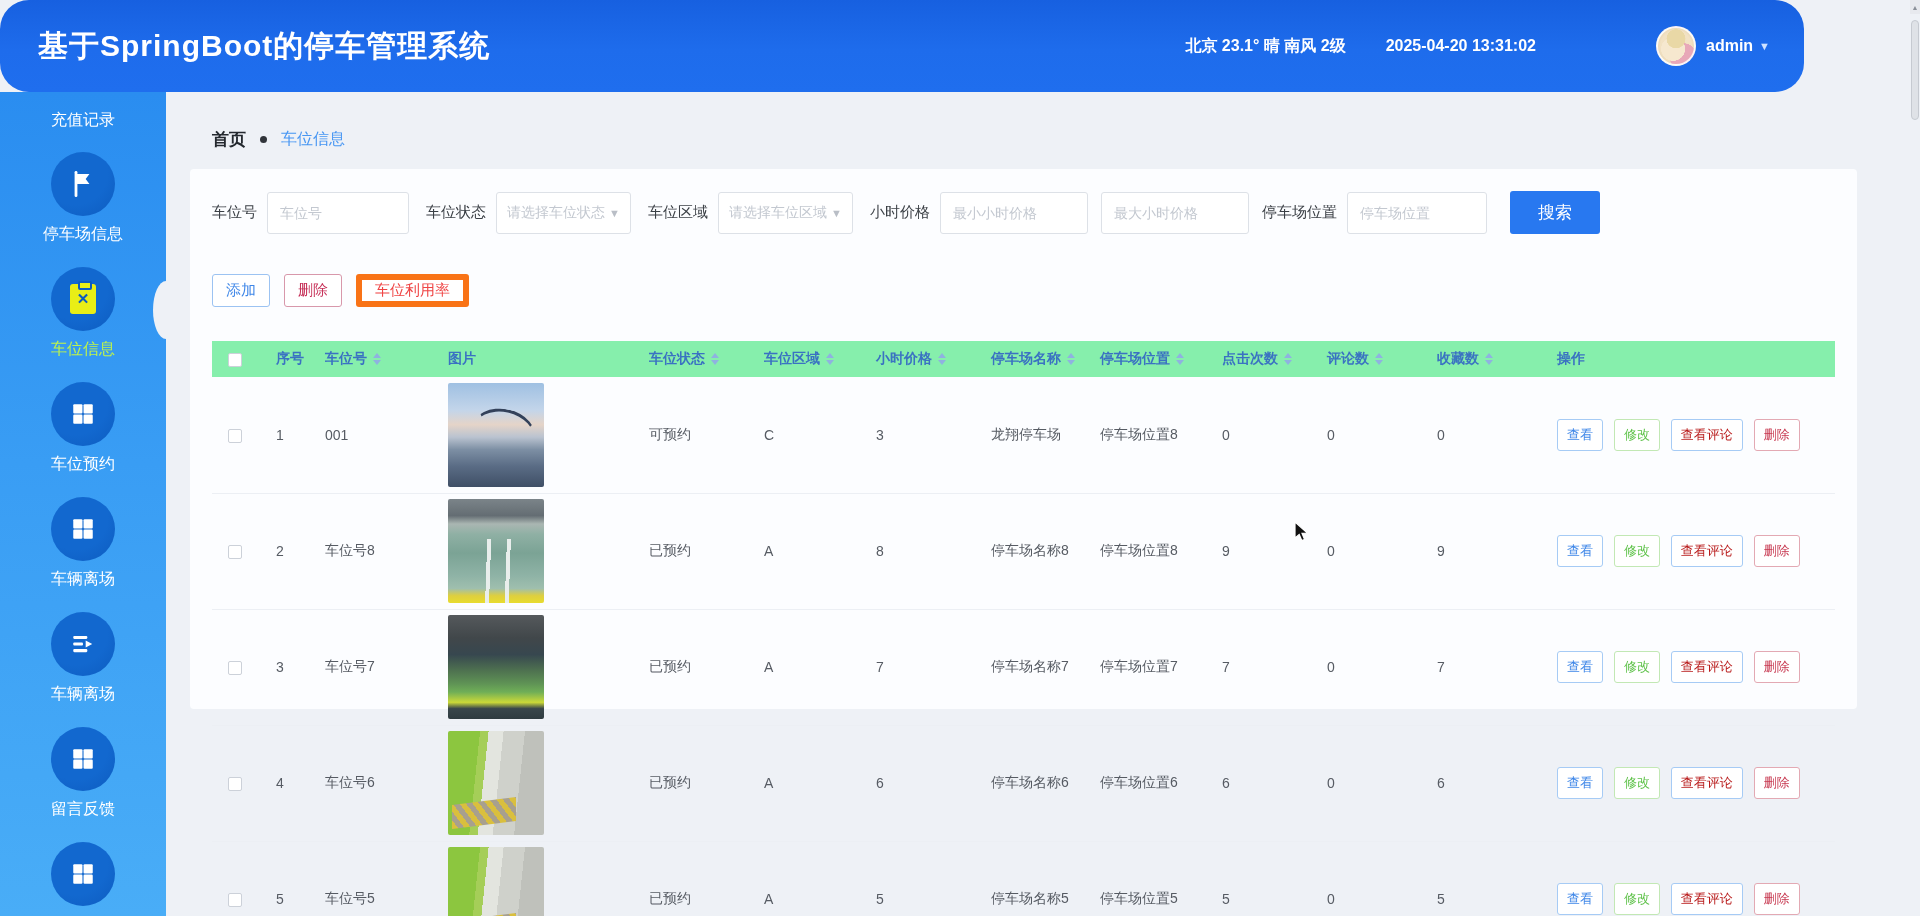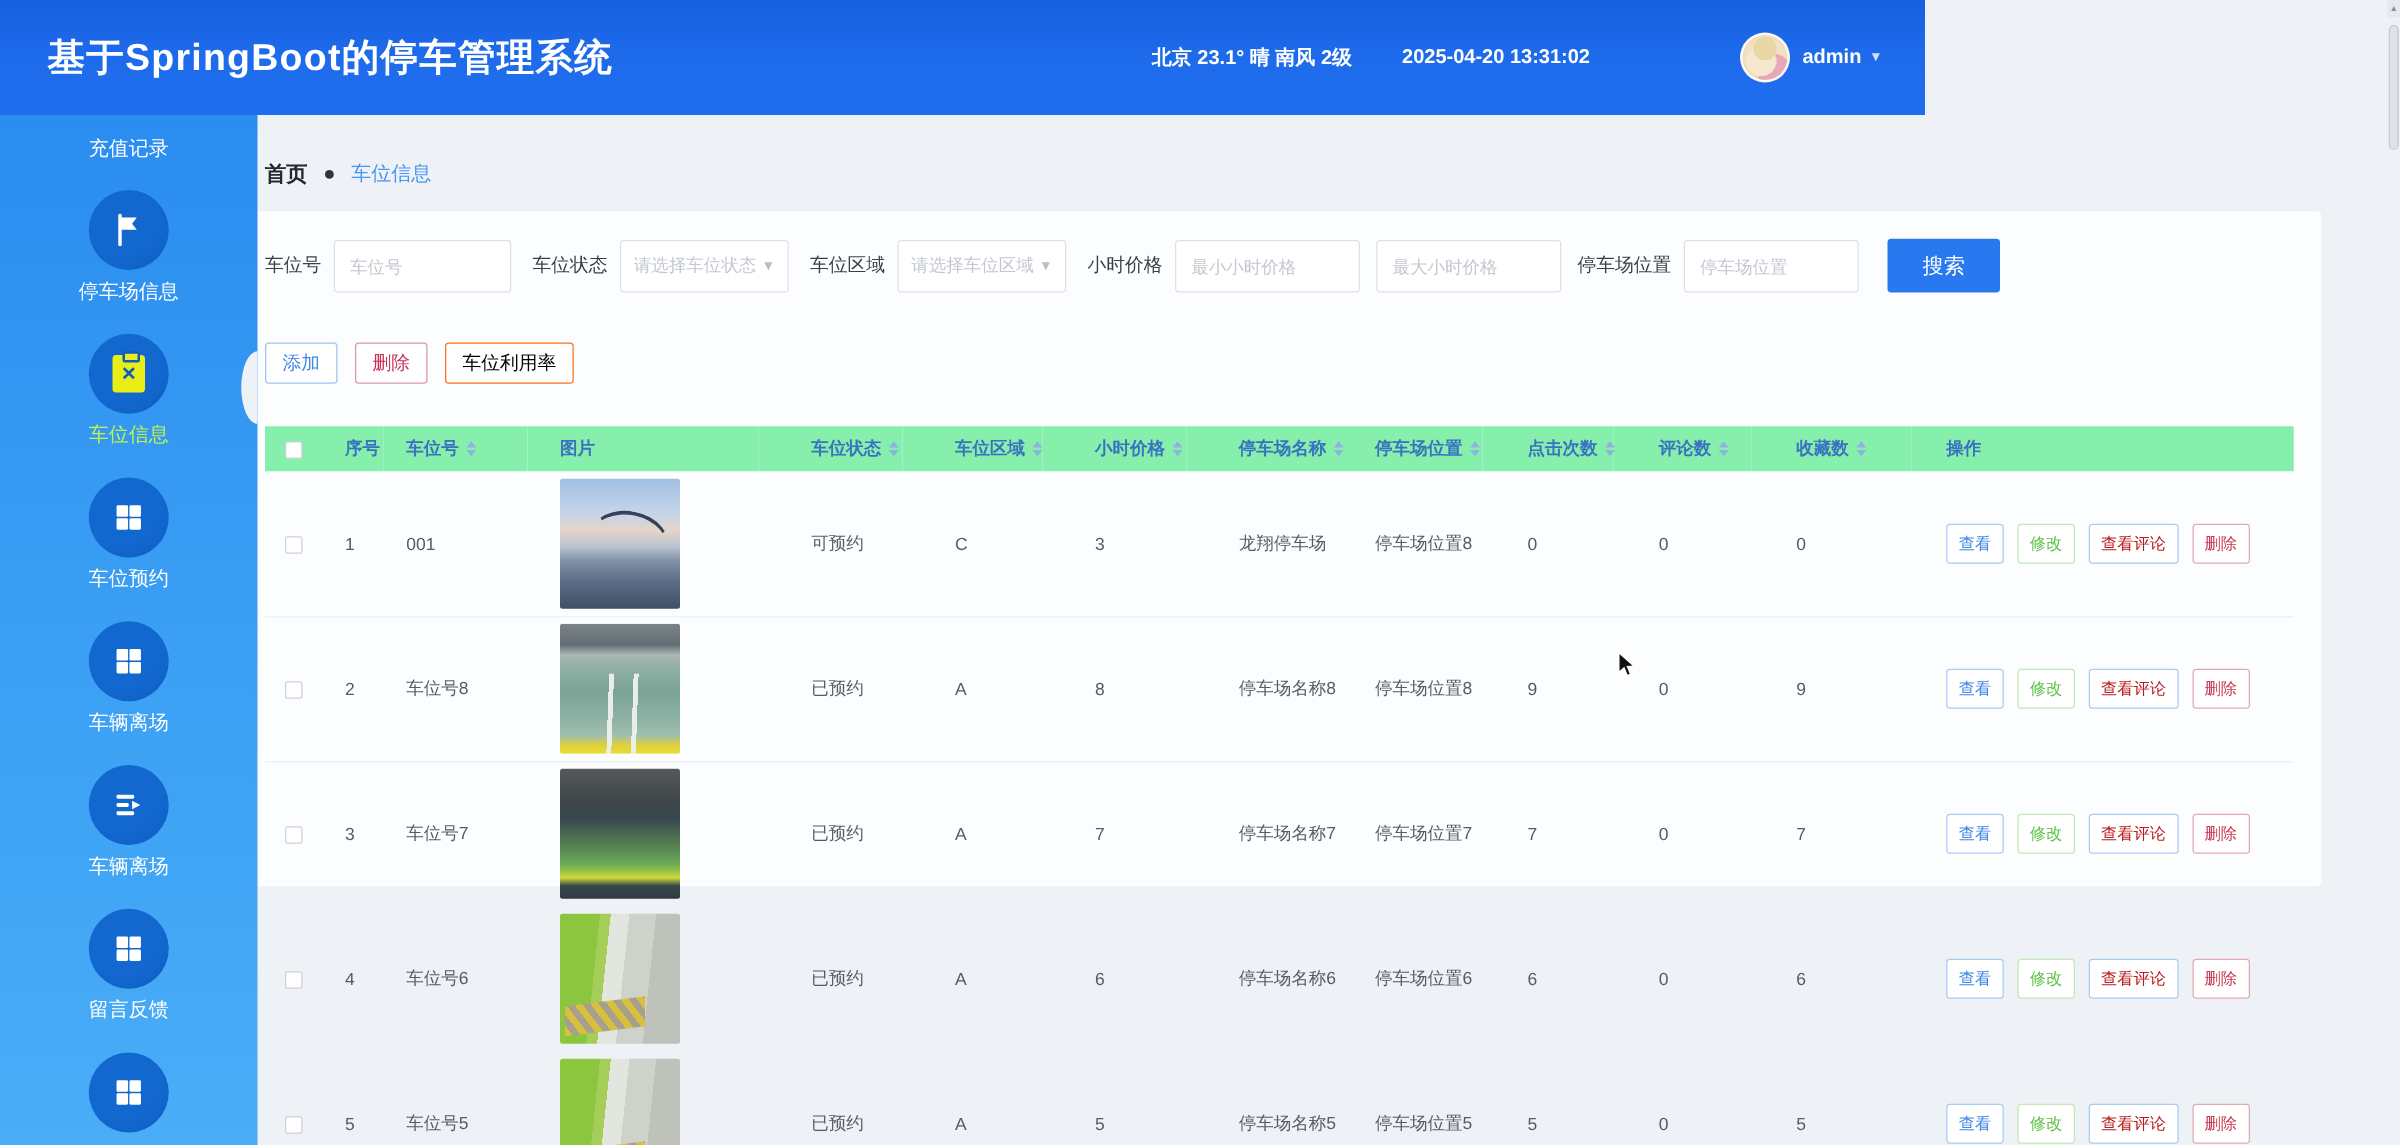--- a/index.html
+++ b/index.html
@@ -1,37 +1,37 @@
 <!DOCTYPE html>
 <html><head>
 <meta charset="utf-8">
 <style>
   * { box-sizing: border-box; margin: 0; padding: 0; }
   html,body { width:1920px; height:916px; overflow:hidden; font-family:"Liberation Sans", sans-serif; background:#eef1f6; position:relative; }
 
   
-  .top-header{ position:absolute; left:0; top:0; width:1540px; height:92px;
+  .top-header{ position:absolute; left:0; top:0; width:1804px; height:92px;
     background:linear-gradient(180deg,#1760e0 0%,#1e6cec 55%,#1f6eee 100%);
-    display:flex; align-items:center; justify-content:space-between; color:#fff; z-index:5;}
+    display:flex; align-items:center; justify-content:space-between; color:#fff; z-index:5;border-radius:29px;}
   .app-title{ font-size:30px; font-weight:bold; padding-left:38px; letter-spacing:1px;}
   .header-right{ display:flex; align-items:center; padding-right:34px; font-size:16px; font-weight:600;}
   .weather{ margin-right:40px; }
   .datetime{ margin-right:120px; }
   .avatar{ width:40px; height:40px; border-radius:50%; margin-right:10px; cursor:pointer;
     background:
       radial-gradient(circle at 50% 30%, #e9d8a6 0 30%, transparent 31%),
       radial-gradient(circle at 42% 58%, #f6e8cf 0 40%, transparent 41%),
       radial-gradient(circle at 70% 80%, #e8a8b8 0 35%, transparent 36%),
       radial-gradient(circle at 50% 50%, #f2e2c4 0 60%, #d8c49e 100%);
     border:2px solid rgba(255,255,255,.85);}
   .username{ font-weight:bold; cursor:pointer;}
   .caret{ font-size:11px; margin-left:6px; color:#cfe2ff; cursor:pointer;}
 
   
-  .sidebar{ position:absolute; left:0; top:92px; width:206px; height:824px;
+  .sidebar{ position:absolute; left:0; top:92px; width:166px; height:824px;
     background:linear-gradient(180deg,#2a8df0 0%,#399df4 45%,#49adf7 100%); z-index:4; padding-top:18px;}
   .side-item-textonly{ display:flex; justify-content:center; margin-bottom:22px; cursor:pointer;}
   .side-item{ display:flex; flex-direction:column; align-items:center; margin-bottom:23px; cursor:pointer;}
   .side-label{ color:#fff; font-size:16px; line-height:20px; }
   .side-icon{ width:64px; height:64px; border-radius:50%; margin-bottom:8px;
     background:radial-gradient(circle at 38% 32%, #1268cf 0 55%, #0d5cc0 100%);
     display:flex; align-items:center; justify-content:center;}
   .side-item.active .side-label{ color:#bdf34c; }
   .clipboard{ width:26px; height:30px; background:#e9ee16; border-radius:3px; position:relative;
     display:flex; align-items:center; justify-content:center; font-size:15px; font-weight:bold; color:#0d5cc0;}
@@ -60,21 +60,21 @@
   .f-select .ph-text{ font-size:14px; color:#c3c8d0; white-space:nowrap;}
   .f-select .chev{ color:#b9bec6; font-size:11px; margin-left:4px;}
   .search-btn{ width:90px; height:43px; background:#2878f0; color:#fff; font-size:17px; border:none;
     border-radius:3px; cursor:pointer; margin-left:6px;}
 
   
   .toolbar{ display:flex; gap:14px; margin-top:40px;}
   .tb-btn{ height:33px; padding:0 13px; background:#fff; border-radius:3px; font-size:15px; cursor:pointer;}
   .tb-add{ color:#3f87e8; border:1px solid #9cc3f2;}
   .tb-del{ color:#c62f57; border:1px solid #d898ab;}
-  .tb-util{ color:#000000; border:1px solid #f97316;}
+  .tb-util{ color:#ef4444; border:6px solid #f97316;}
 
   
   .grid{ width:1623px; margin-top:34px; border-collapse:collapse; table-layout:fixed;}
   .grid thead tr{ height:36px; background:#86efac;}
   .grid th{ font-size:14px; font-weight:bold; color:#3a72c2; text-align:left; white-space:nowrap;}
   .grid td{ font-size:14px; color:#565b63; border-bottom:1px solid #eceff4; height:116px; vertical-align:middle; white-space:nowrap;}
   .grid th:nth-child(1), .grid td:nth-child(1){ padding-left:16px;}
   .grid th:nth-child(2), .grid td:nth-child(2){ padding-left:24px;}
   .grid th:nth-child(3), .grid td:nth-child(3){ padding-left:18px;}
   .grid th:nth-child(4), .grid td:nth-child(4){ padding-left:26px;}

